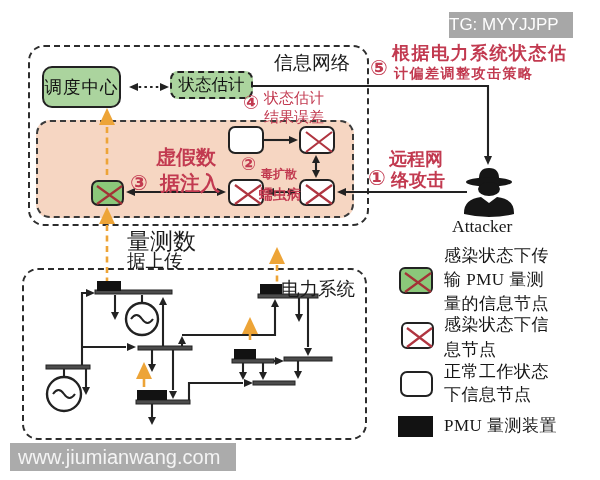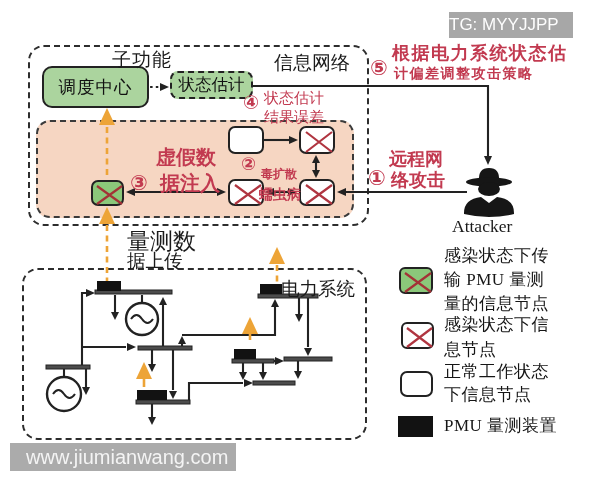--- a/index.html
+++ b/index.html
@@ -138,21 +138,21 @@
     </g>
 
     <g fill="#161616">
       <path d="M479,181 q-1,-13 10,-13 q11,0 10,13 z"></path>
       <ellipse cx="489" cy="182" rx="23" ry="4.5"></ellipse>
       <ellipse cx="489" cy="189" rx="11" ry="7"></ellipse>
       <path d="M464,213 q0,-14 17,-16 l8,6 l8,-6 q17,2 17,16 l0,1 q-25,6 -50,0 z"></path>
     </g>
   </svg>
 
-  <div class="greenbox z4" style="left:42px;top:66px;width:107px;height:42px;font-size:17.5px;letter-spacing:1px;">
+  <div class="greenbox z4" style="left:42px;top:66px;width:79px;height:42px;font-size:17.5px;letter-spacing:1px;">
     <span>调度中心</span>
   </div>
   <div class="greenbox z4" style="left:170px;top:71px;width:83px;height:28px;font-size:16.5px;border-style:dashed;border-width:2.2px;border-radius:8px;">
     <span>状态估计</span>
   </div>
 
   <div class="node z4" style="left:228px;top:126px;width:36px;height:28px;"></div>
   <div class="node z4" style="left:299px;top:126px;width:36px;height:28px;">
     <svg width="36" height="28">
         <path d="M5,4 L31,24 M31,4 L5,24" stroke="#b03540" stroke-width="2.2"></path>
@@ -167,21 +167,20 @@
     <svg width="36" height="27">
         <path d="M5,4 L31,23 M31,4 L5,23" stroke="#b03540" stroke-width="2.2"></path>
       </svg>
   </div>
   <div class="node z4" style="left:91px;top:180px;width:33px;height:26px;background:#8bc87a;">
     <svg width="33" height="26">
         <path d="M4,4 L29,22 M29,4 L4,22" stroke="#a33236" stroke-width="2.2"></path>
       </svg>
   </div>
 
-  <div class="txt z5" style="left:112px;top:47px;font-size:19px;letter-spacing:1px;">子功能</div>
   <div class="txt z5" style="left:274px;top:50px;font-size:19px;">信息网络</div>
   <div class="txt z5" style="left:127px;top:226px;font-size:23px;">量测数</div>
   <div class="txt z5" style="left:281px;top:276px;font-size:18.5px;">电力系统</div>
   <div class="txt z5" style="left:127px;top:248px;font-size:18.5px;">据上传</div>
   <div class="txt z5" style="left:452px;top:216px;font-size:17.5px;">Attacker</div>
 
   <div class="circnum z5" style="left:243px;top:91px;font-size:19px;">④</div>
   <div class="txt red z5" style="left:264px;top:89px;font-size:15px;">状态估计</div>
   <div class="txt red z5" style="left:264px;top:108px;font-size:15px;">结果误差</div>
 
@@ -223,17 +222,17 @@
     <div class="legtxt" style="left:444px;top:360px;">正常工作状态</div>
     <div class="legtxt" style="left:444px;top:383px;">下信息节点</div>
 
     <div class="abs z4" style="left:398px;top:416px;width:35px;height:21px;background:#121212;"></div>
     <div class="legtxt" style="left:444px;top:414px;">PMU 量测装置</div>
   </div>
 
   <div class="wm z5" style="left:449px;top:12px;width:124px;height:26px;font-size:17px;">
     <span>TG: MYYJJPP</span>
   </div>
-  <div class="wm z5" style="left:10px;top:443px;width:226px;height:28px;font-size:20px;padding-left:16px;box-sizing:border-box;color:#f4f4f4;background:#ababab;">
+  <div class="wm z5" style="left:10px;top:443px;width:226px;height:28px;font-size:20px;padding-left:8px;box-sizing:border-box;color:#f4f4f4;background:#ababab;">
     <span>www.jiumianwang.com</span>
   </div>
 
 </div>
 
 </body></html>

